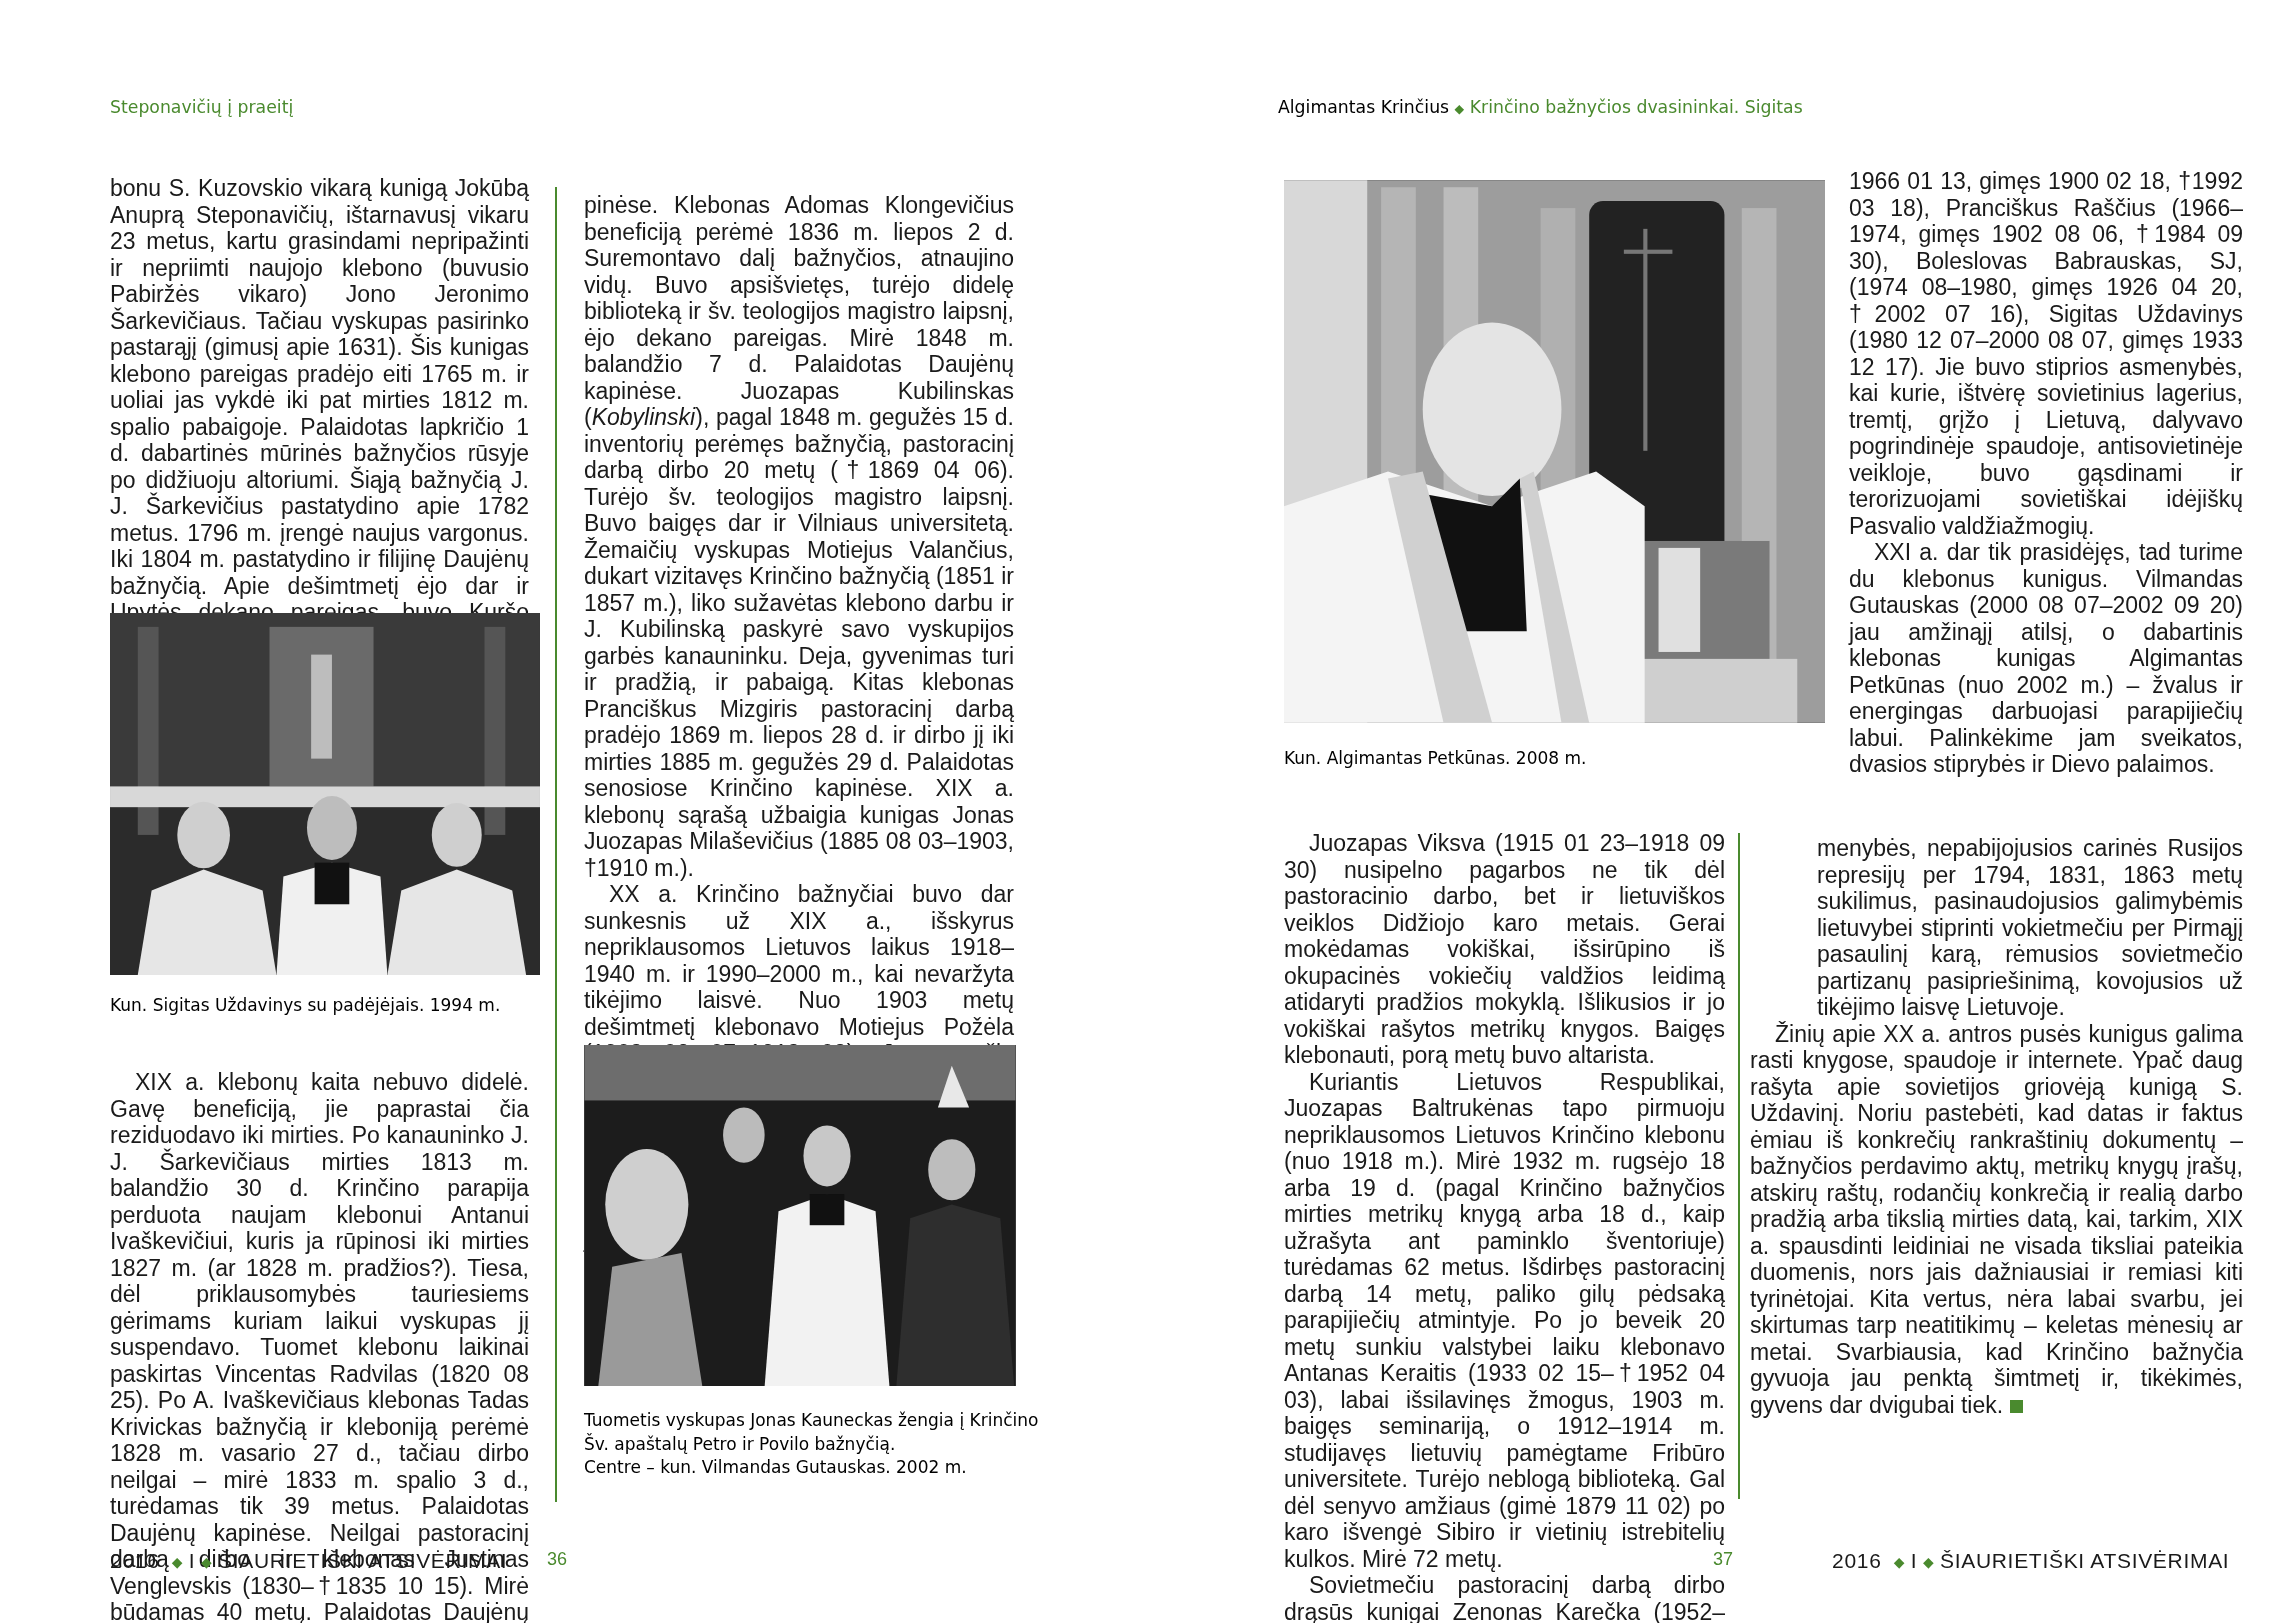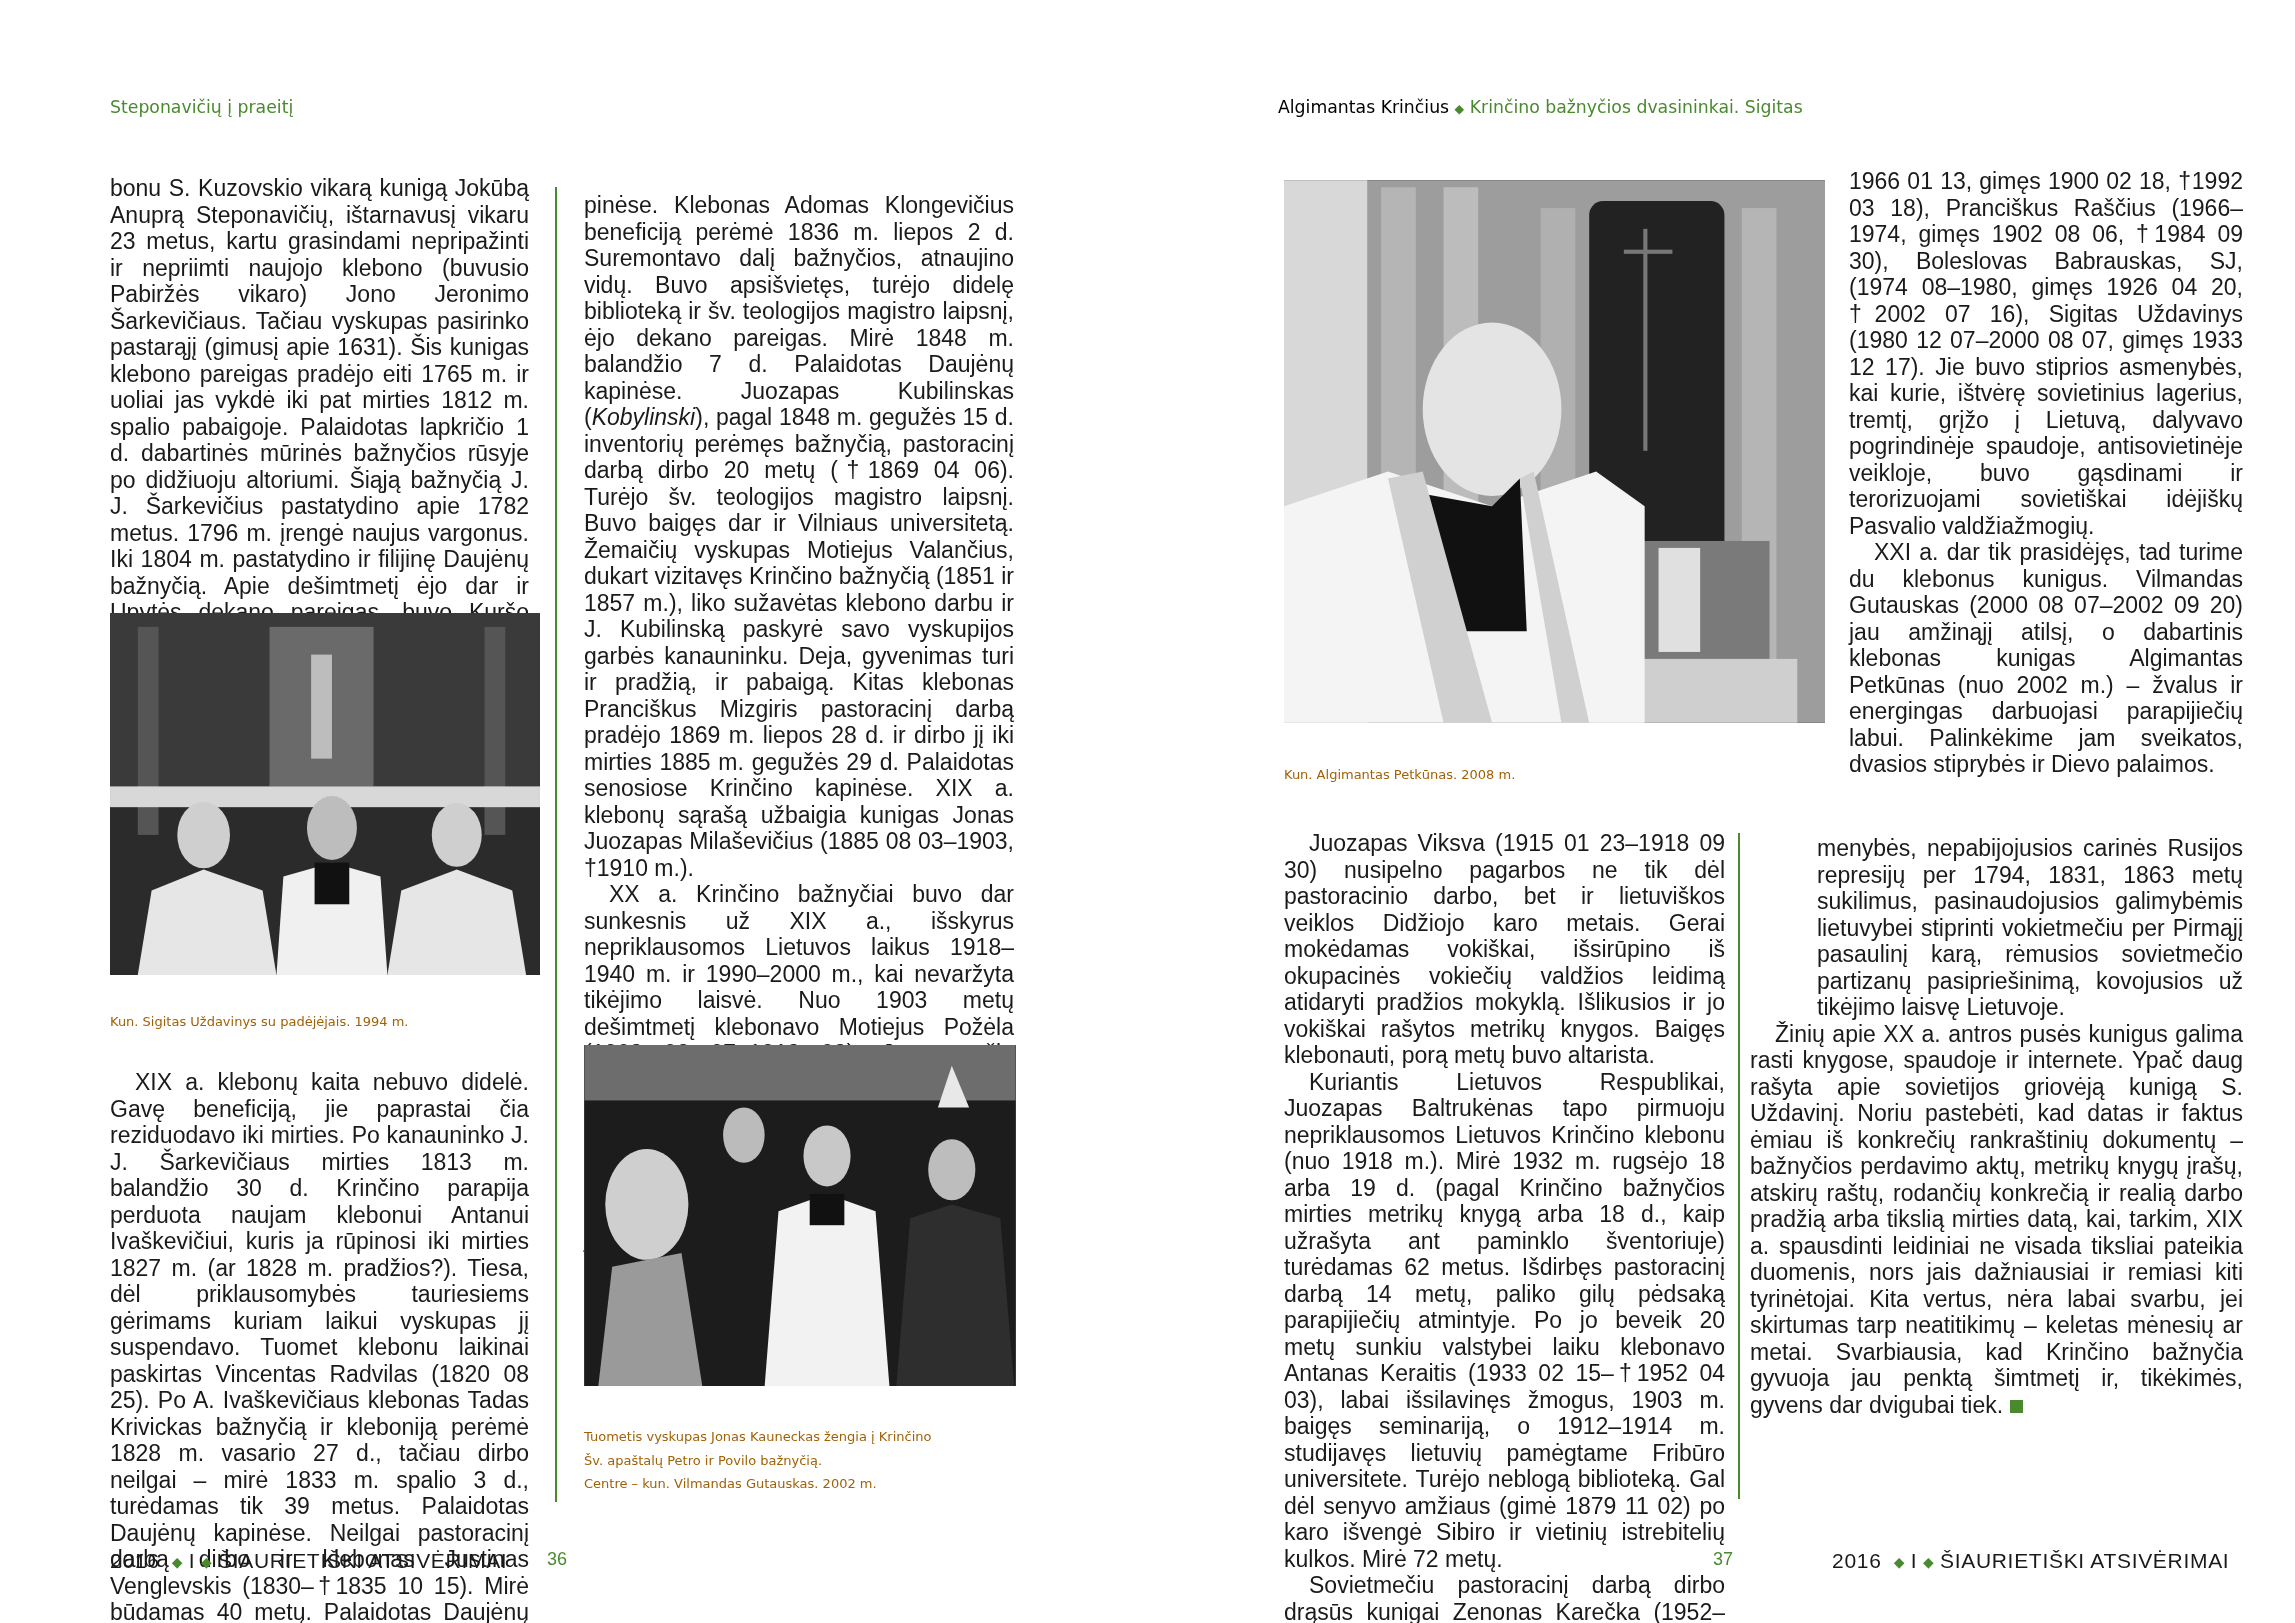--- a/index.html
+++ b/index.html
@@ -5,21 +5,21 @@
   html, body { margin: 0; padding: 0; background: #ffffff; }
   body { width: 2295px; height: 1623px; position: relative; overflow: hidden; }
   .serif { font-family: Liberation Sans, sans-serif; color: #1a1a1a; }
   .sans { font-family: "DejaVu Sans", "Liberation Sans", sans-serif; }
   .page-header { position: absolute; top: 97px; font-size: 17.3px; }
   .green { color: #4a8a2e; }
   .col { position: absolute; font-size: 23px; line-height: 26.5px; text-align: justify; }
   .col p { margin: 0; }
   .col p.indent { text-indent: 25px; }
   .col p.noind { text-indent: 0; }
-  .caption { position: absolute; font-size: 13px; line-height: 23.6px; color: #a16207; margin-top: 16px; }
+  .caption { position: absolute; font-size: 17px; line-height: 23.6px; color: #000000; }
   .vrule { position: absolute; width: 2.1px; background: #4a8a2e; }
   .photo { position: absolute; overflow: hidden; background: #555; }
   .footer { position: absolute; top: 1549px; font-size: 21px; letter-spacing: 0.7px; }
   .footer .dia { color: #4a8a2e; font-size: 14px; margin: 0 5.6px; vertical-align: middle; }
   .pagenum { position: absolute; top: 1549px; font-size: 18px; color: #4a8a2e; text-align: right; }
   .endmark { display: inline-block; width: 12.5px; height: 12.5px; background: #4a8a2e; margin-left: 7px; vertical-align: baseline; }
 </style>
 </head>
 <body>
 

